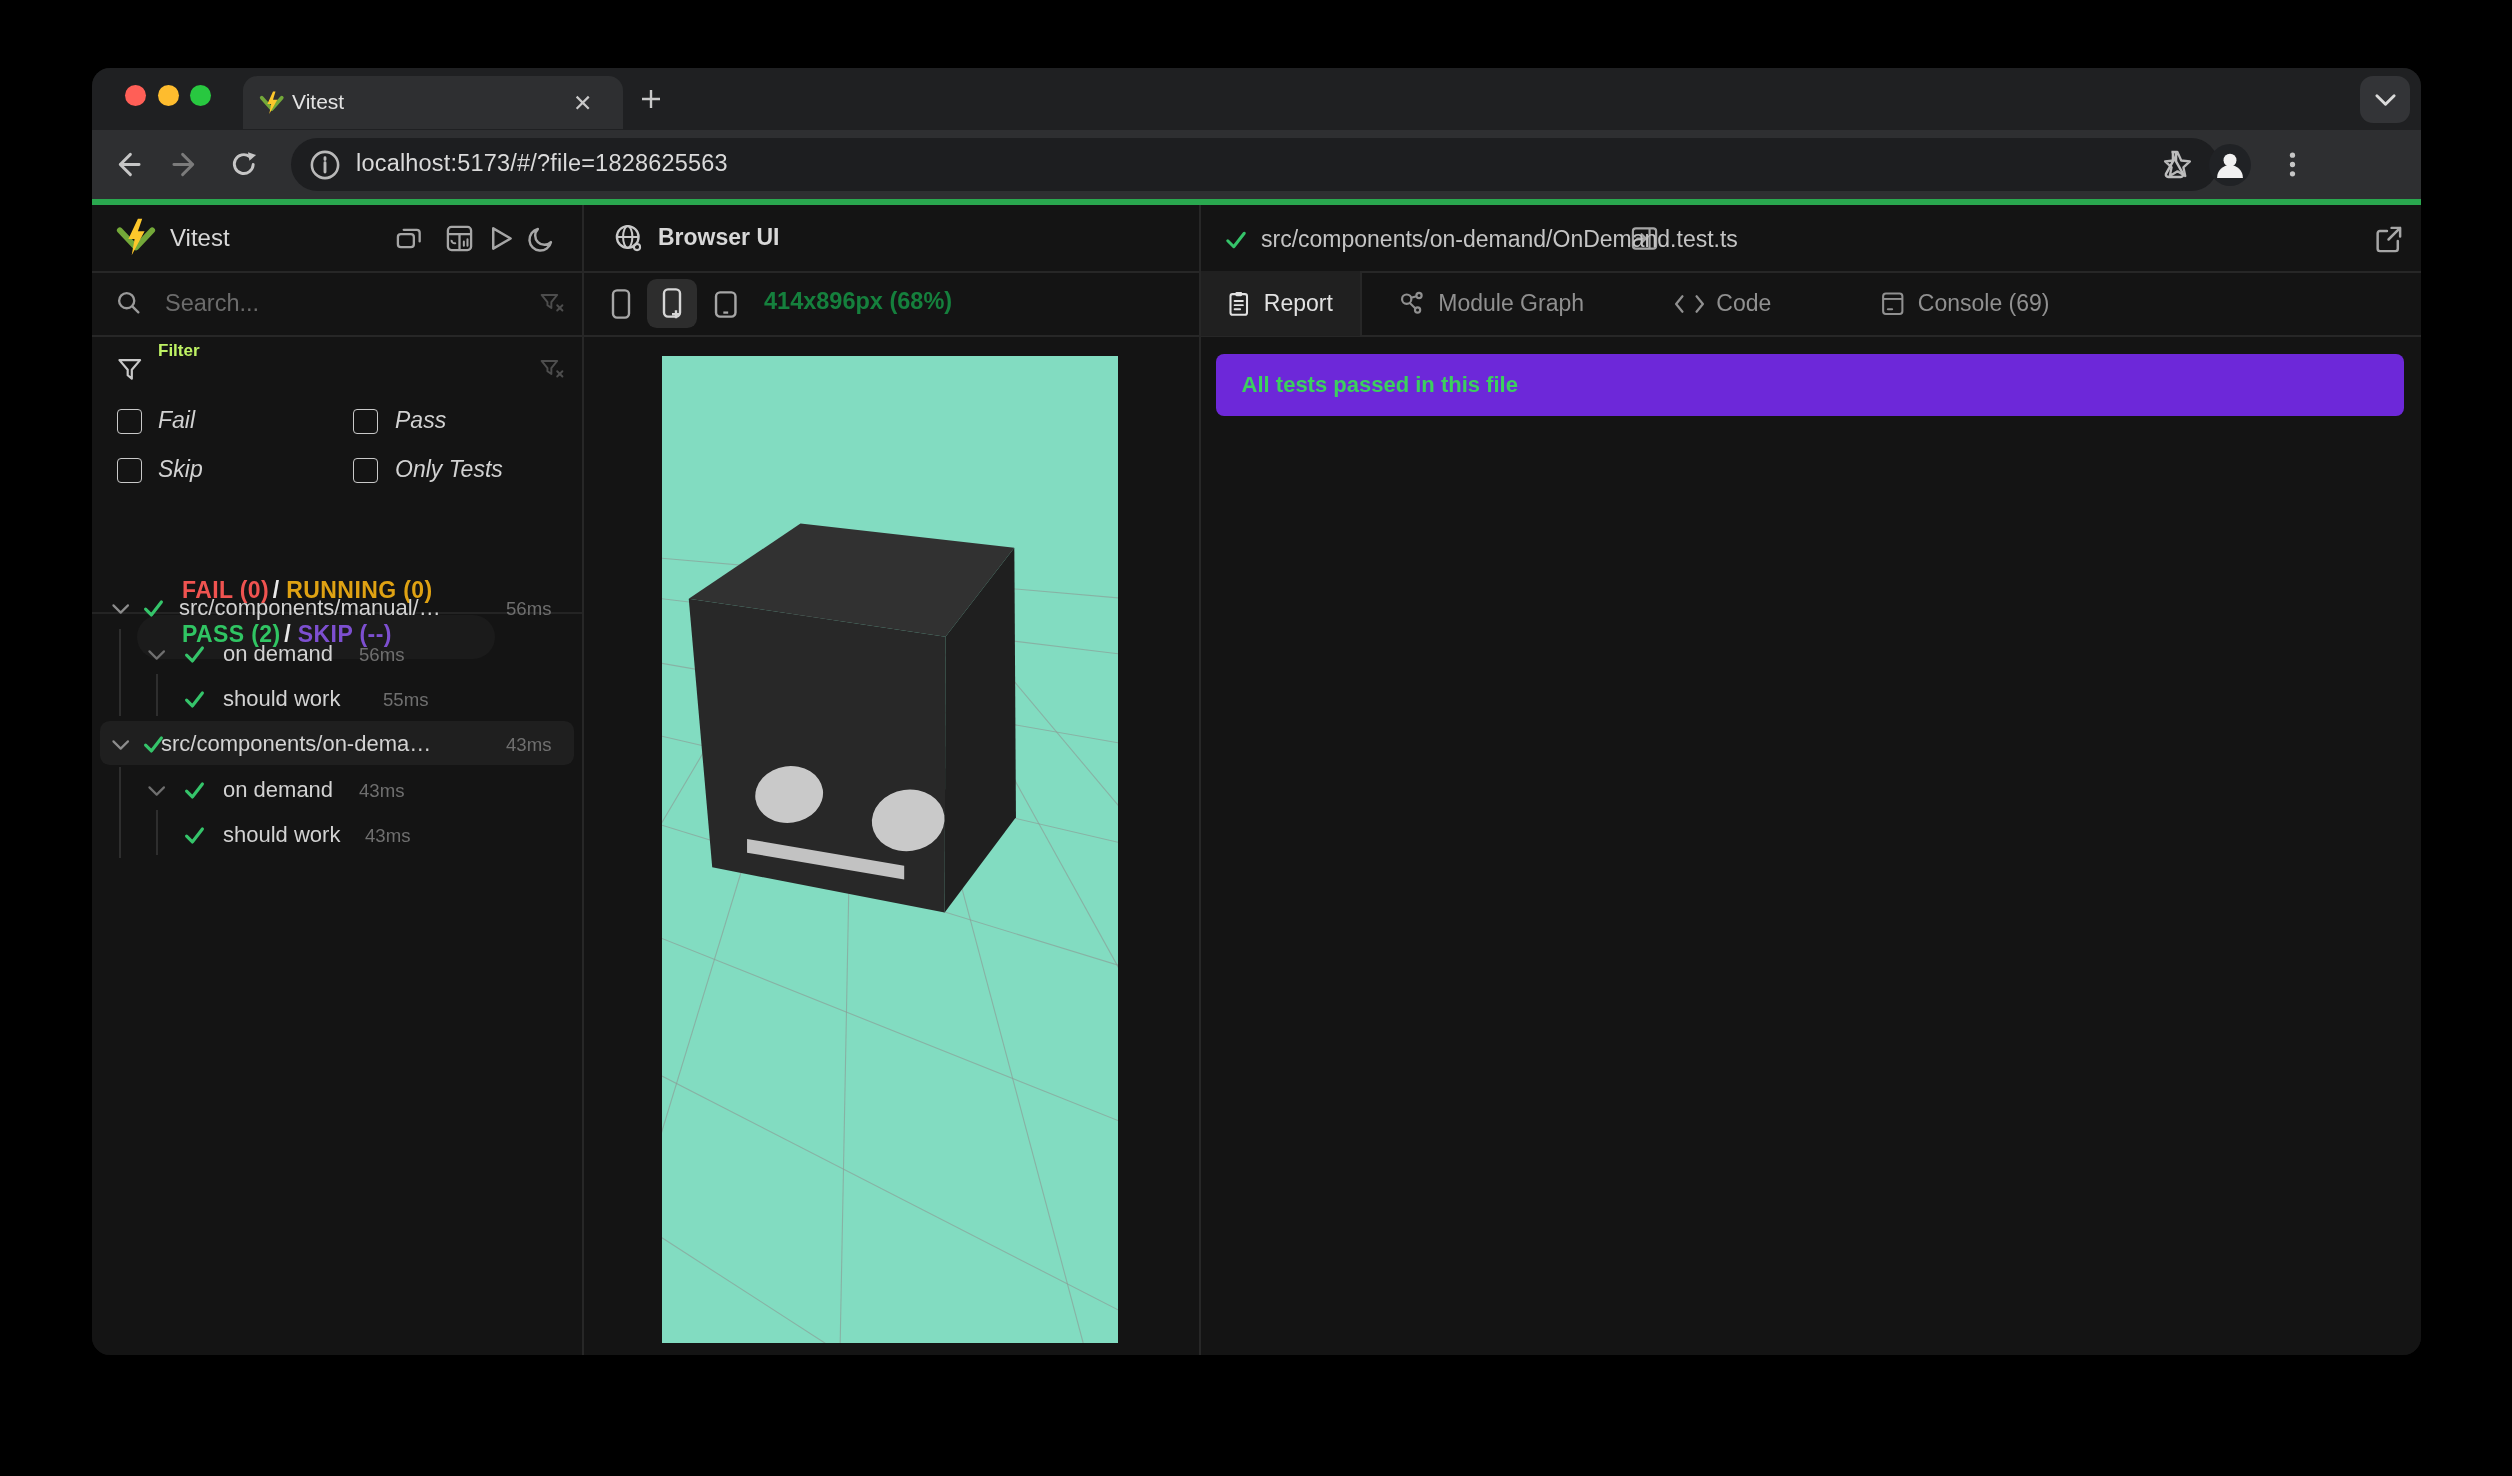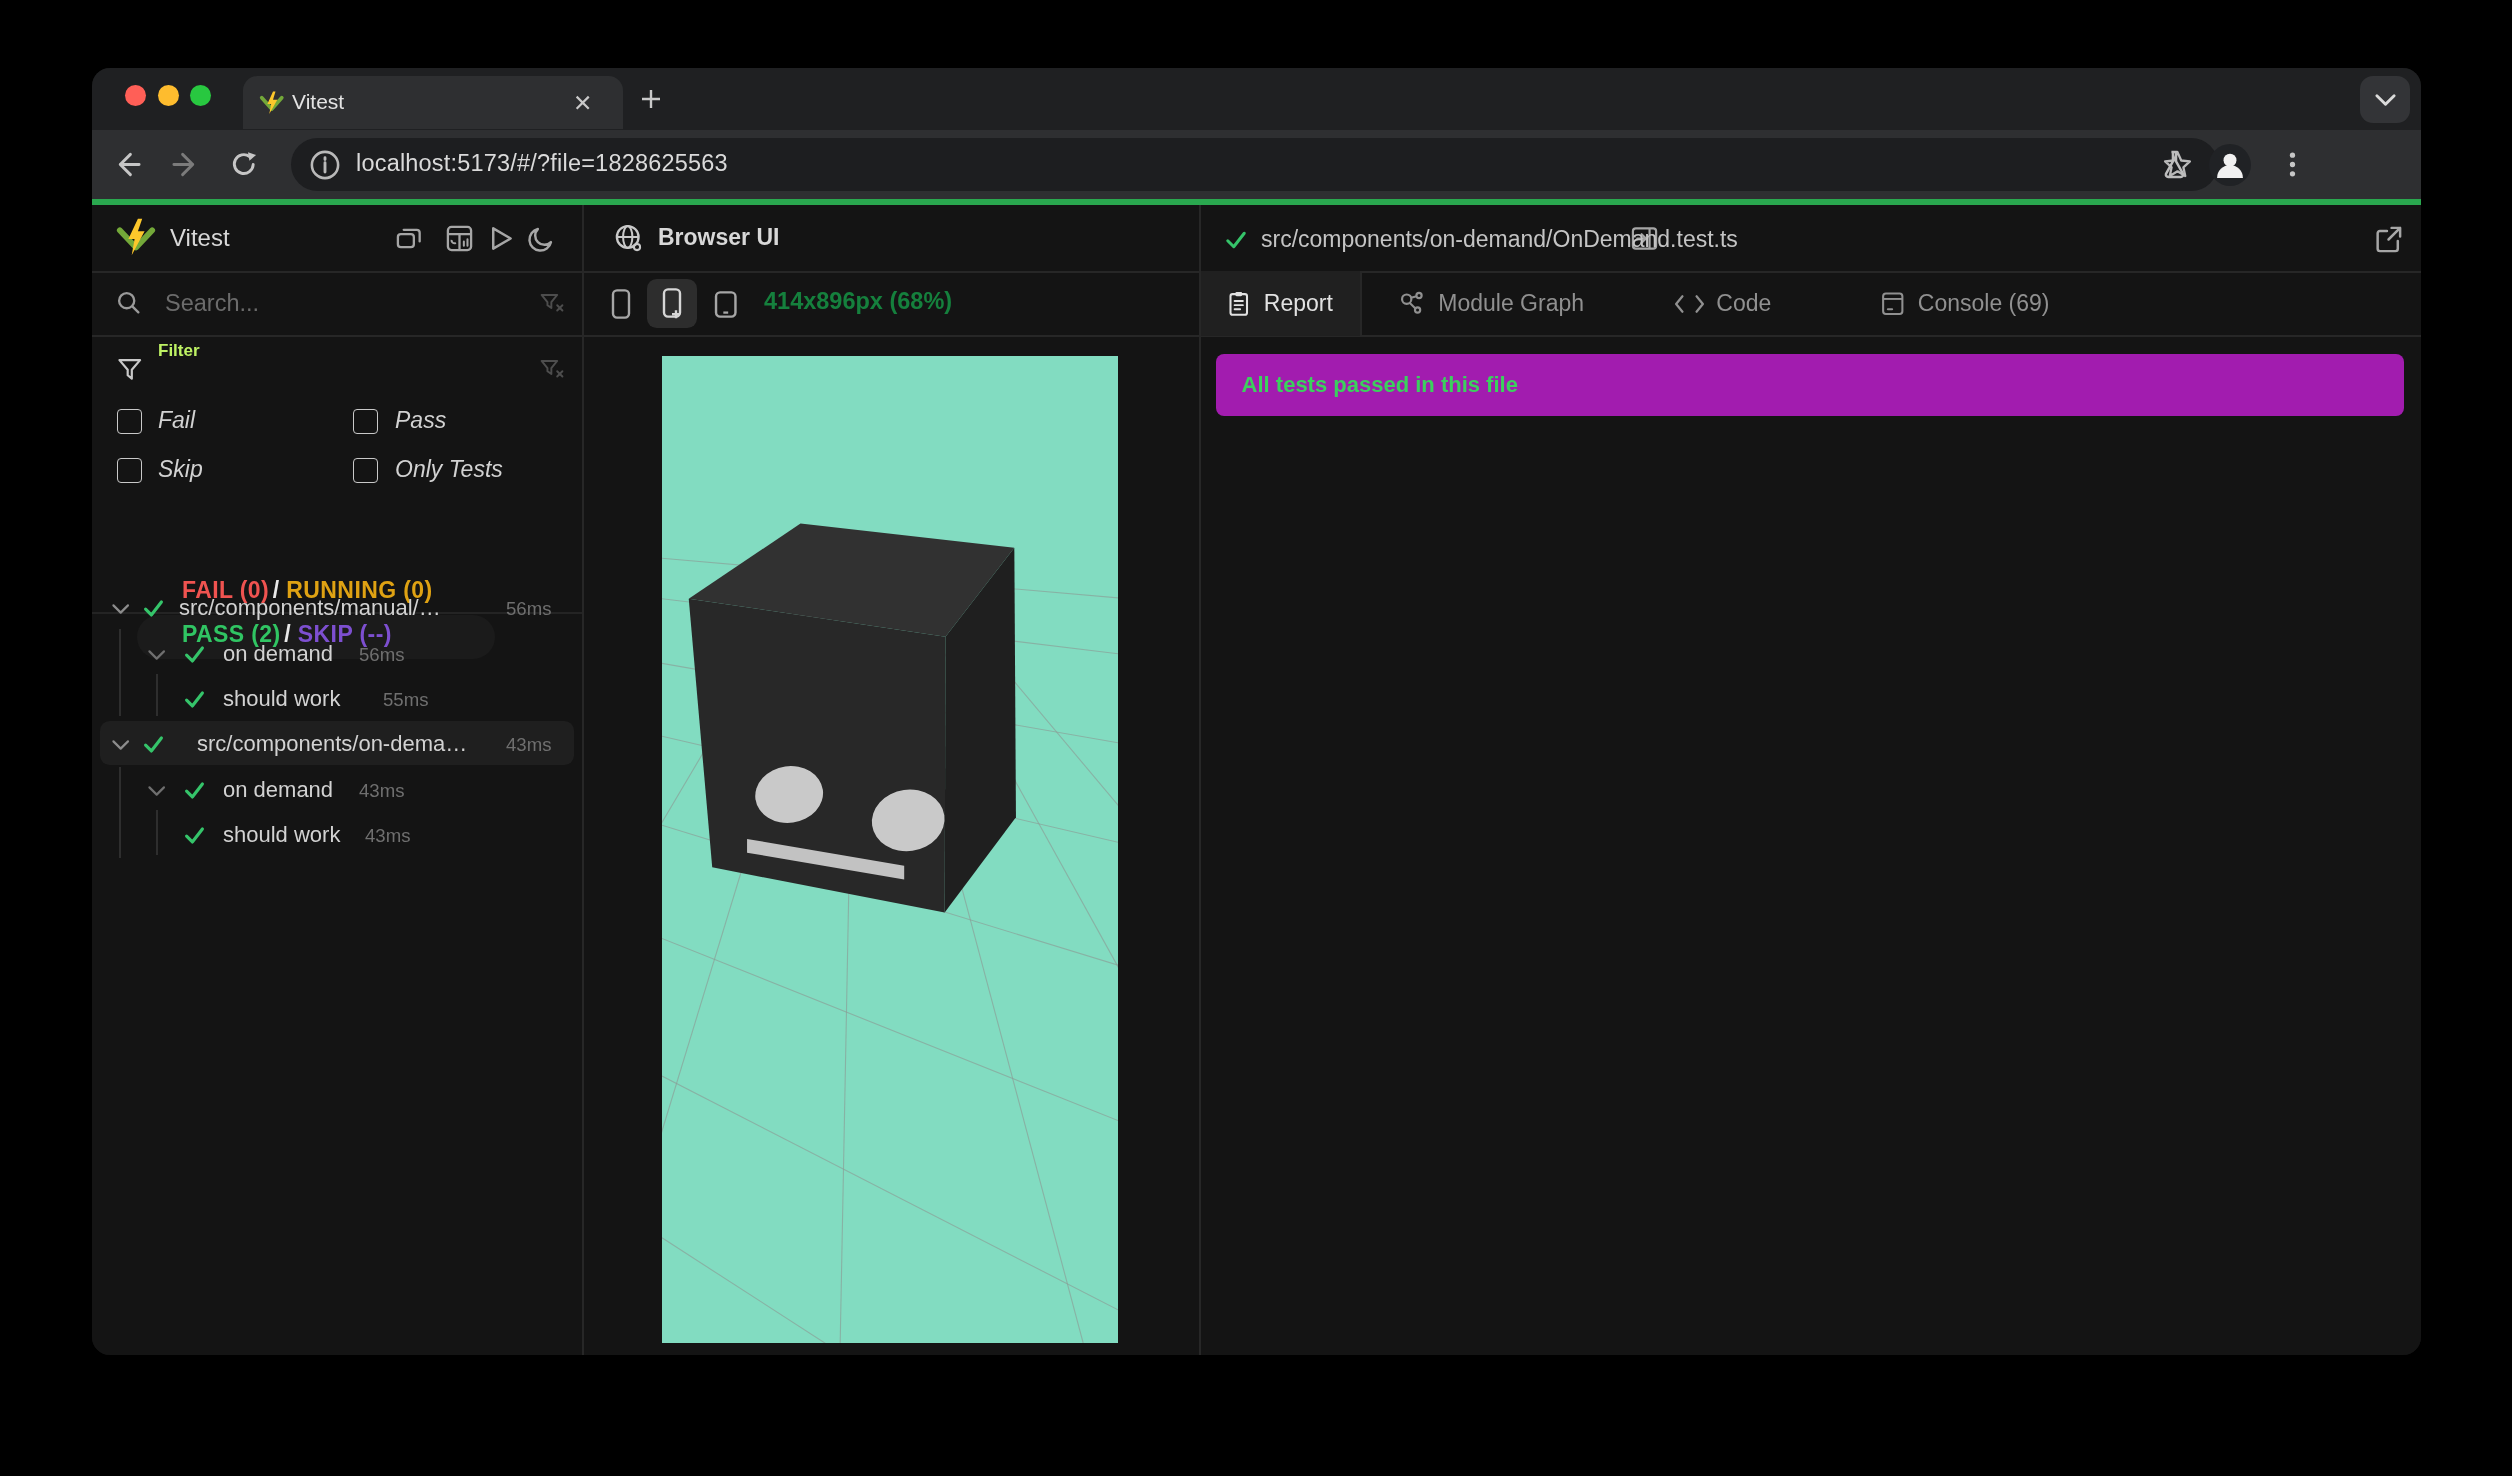--- a/index.html
+++ b/index.html
@@ -20,21 +20,21 @@
   .vborder{position:absolute;top:0;bottom:0;width:1.6px;background:#272727;}
   .hborder{position:absolute;left:0;right:0;height:1.6px;background:#272727;}
   .paneltitle{font-size:23px;font-weight:bold;color:#d8d8d8;}
   .cb{position:absolute;width:23px;height:23px;border:1.6px solid #c9c9c9;border-radius:4px;background:transparent;}
   .cblabel{position:absolute;font-size:23px;color:#d2d2d2;font-style:italic;}
   .sumtext{font-size:23px;font-weight:bold;letter-spacing:0.4px;}
   .trow-label{font-size:22px;color:#d2d2d2;}
   .trow-time{font-size:18.6px;color:#6f6f6f;}
   .guide{position:absolute;width:1.6px;background:#2e2e2e;}
   .tabitem{position:absolute;top:0;height:65px;display:flex;align-items:center;gap:11.3px;font-size:23px;color:#909090;}
-  .banner{position:absolute;background:#a21caf;border-radius:8px;}
+  .banner{position:absolute;background:#6d28d9;border-radius:8px;}
   .bannertext{position:absolute;left:26px;top:50%;transform:translateY(-50%);font-size:22px;font-weight:bold;color:#3ccf5e;}
   .seltab{background:#202020;}
 </style>
 </head>
 <body>
 
 <div class="window">
 
   <div class="tabstrip">
     <div class="traffic" style="left:33px;background:#ff5f57"></div>
@@ -221,21 +221,21 @@
         <span class="abs trow-time" style="left:291px;top:12px">55ms</span>
       </div>
 
       <div class="abs" style="left:0;top:517px;width:490px;height:45px">
         <svg class="abs" style="left:19.4px;top:14.6px" width="19.4" height="16" viewBox="0 0 16 10">
             <path d="M2 2 L8 8 L14 2" fill="none" stroke="#8c8c8c" stroke-width="1.8" stroke-linecap="round" stroke-linejoin="round"></path>
           </svg>
         <svg class="abs" style="left:50px;top:11.3px" width="23" height="23" viewBox="0 0 16 16">
             <path d="M2.5 8.5 L6.5 12.5 L13.5 3.5" fill="none" stroke="#35c46a" stroke-width="2.2" stroke-linecap="round" stroke-linejoin="round"></path>
           </svg>
-        <span class="abs trow-label" style="left:105px;top:9px">src/components/on-dema…</span>
+        <span class="abs trow-label" style="left:69px;top:9px">src/components/on-dema…</span>
         <span class="abs trow-time" style="left:414px;top:12px">43ms</span>
       </div>
 
       <div class="abs" style="left:0;top:563px;width:490px;height:45px">
         <svg class="abs" style="left:55px;top:14.6px" width="19.4" height="16" viewBox="0 0 16 10">
             <path d="M2 2 L8 8 L14 2" fill="none" stroke="#6f6f6f" stroke-width="1.8" stroke-linecap="round" stroke-linejoin="round"></path>
           </svg>
         <svg class="abs" style="left:91px;top:11.3px" width="23" height="23" viewBox="0 0 16 16">
             <path d="M2.5 8.5 L6.5 12.5 L13.5 3.5" fill="none" stroke="#35c46a" stroke-width="2.2" stroke-linecap="round" stroke-linejoin="round"></path>
           </svg>

